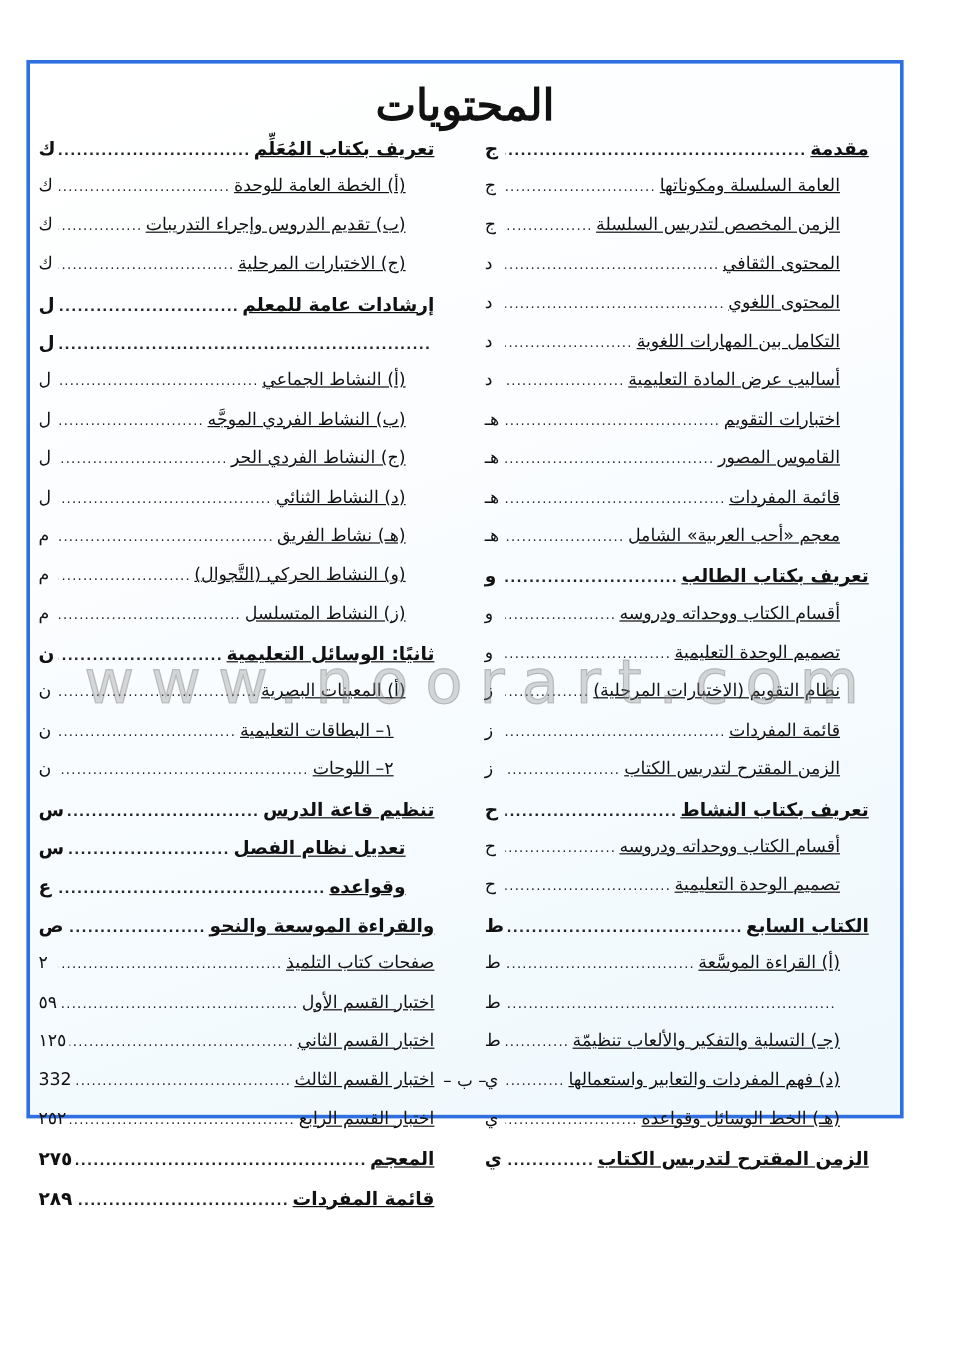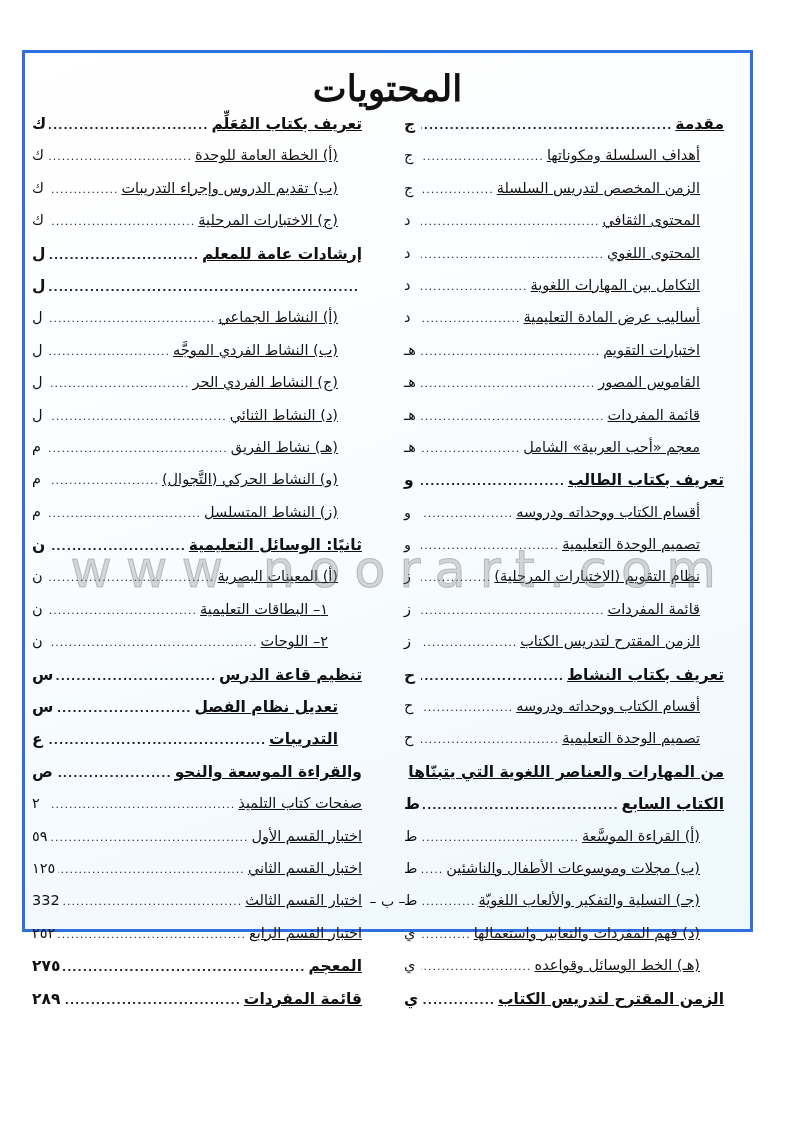--- a/index.html
+++ b/index.html
@@ -49,21 +49,21 @@
 <div class="frame">
   <div class="title">المحتويات</div>
 
   <div class="col right" id="col-right">
       <div class="row h">
         <span class="lbl">مقدمة</span>
         <span class="dots"></span>
         <span class="pg">ج</span>
       </div>
       <div class="row sub">
-        <span class="lbl">أهداف السلسلة ومكوناتها</span>
+        <span class="lbl">العامة السلسلة ومكوناتها</span>
         <span class="dots"></span>
         <span class="pg">ج</span>
       </div>
       <div class="row sub">
         <span class="lbl">الزمن المخصص لتدريس السلسلة</span>
         <span class="dots"></span>
         <span class="pg">ج</span>
       </div>
       <div class="row sub">
         <span class="lbl">المحتوى الثقافي</span>
@@ -143,42 +143,36 @@
       <div class="row sub">
         <span class="lbl">أقسام الكتاب ووحداته ودروسه</span>
         <span class="dots"></span>
         <span class="pg">ح</span>
       </div>
       <div class="row sub">
         <span class="lbl">تصميم الوحدة التعليمية</span>
         <span class="dots"></span>
         <span class="pg">ح</span>
       </div>
-      <div class="row h nodots">
-        <span class="lbl">من المهارات والعناصر اللغوية التي يتبنّاها</span>
-        <span class="dots"></span>
-        <span class="pg"></span>
-      </div>
       <div class="row h">
         <span class="lbl">الكتاب السابع</span>
         <span class="dots"></span>
         <span class="pg">ط</span>
       </div>
       <div class="row sub">
         <span class="lbl">(أ) القراءة الموسَّعة</span>
         <span class="dots"></span>
         <span class="pg">ط</span>
       </div>
       <div class="row sub">
-        <span class="lbl">(ب) مجلات وموسوعات الأطفال والناشئين</span>
         <span class="dots"></span>
         <span class="pg">ط</span>
       </div>
       <div class="row sub">
-        <span class="lbl">(جـ) التسلية والتفكير والألعاب اللغويّة</span>
+        <span class="lbl">(جـ) التسلية والتفكير والألعاب تنظيمّة</span>
         <span class="dots"></span>
         <span class="pg">ط</span>
       </div>
       <div class="row sub">
         <span class="lbl">(د) فهم المفردات والتعابير واستعمالها</span>
         <span class="dots"></span>
         <span class="pg">ي</span>
       </div>
       <div class="row sub">
         <span class="lbl">(هـ) الخط الوسائل وقواعده</span>
@@ -280,21 +274,21 @@
         <span class="lbl">تنظيم قاعة الدرس</span>
         <span class="dots"></span>
         <span class="pg">س</span>
       </div>
       <div class="row h sub">
         <span class="lbl">تعديل نظام الفصل</span>
         <span class="dots"></span>
         <span class="pg">س</span>
       </div>
       <div class="row h sub">
-        <span class="lbl">التدريبات</span>
+        <span class="lbl">وقواعده</span>
         <span class="dots"></span>
         <span class="pg">ع</span>
       </div>
       <div class="row h">
         <span class="lbl">والقراءة الموسعة والنحو</span>
         <span class="dots"></span>
         <span class="pg">ص</span>
       </div>
       <div class="row ">
         <span class="lbl">صفحات كتاب التلميذ</span>

